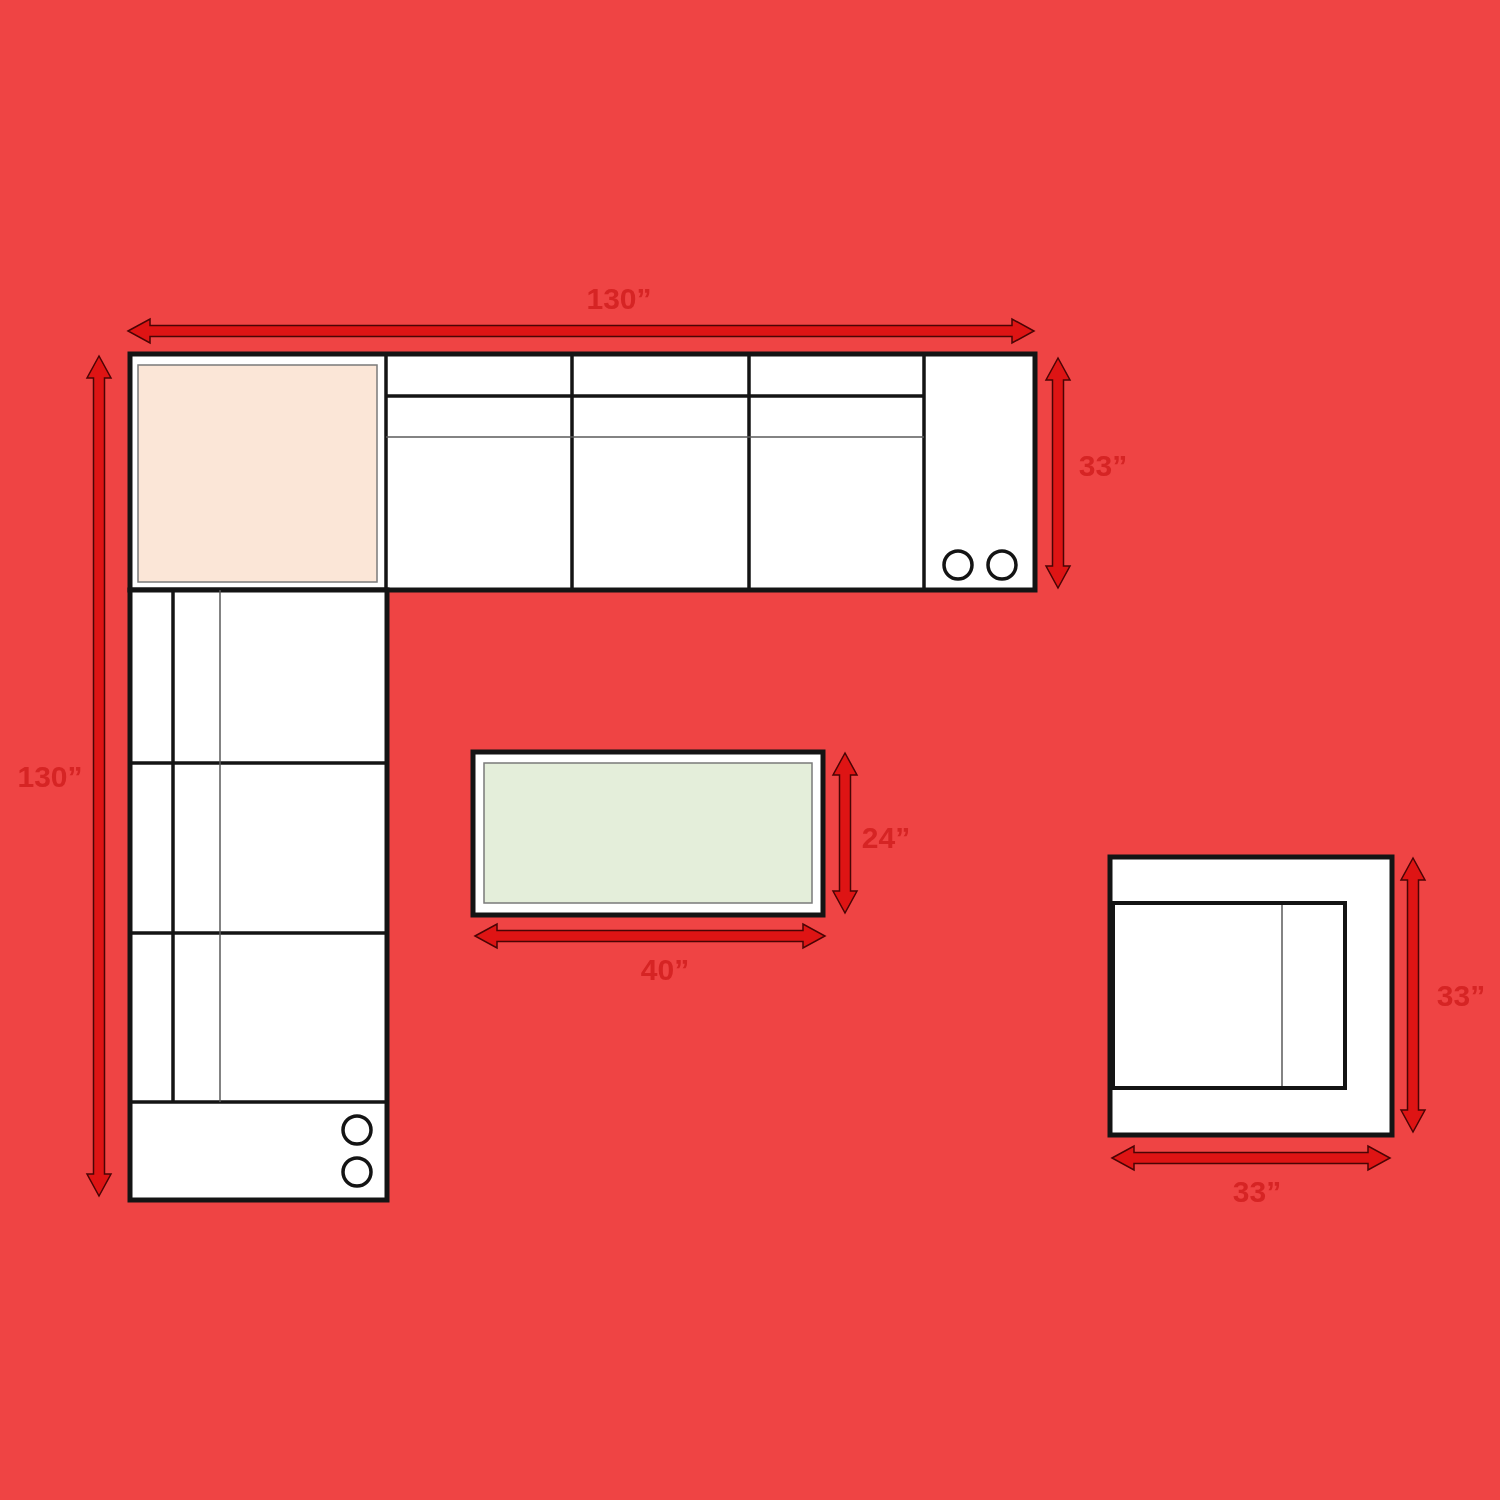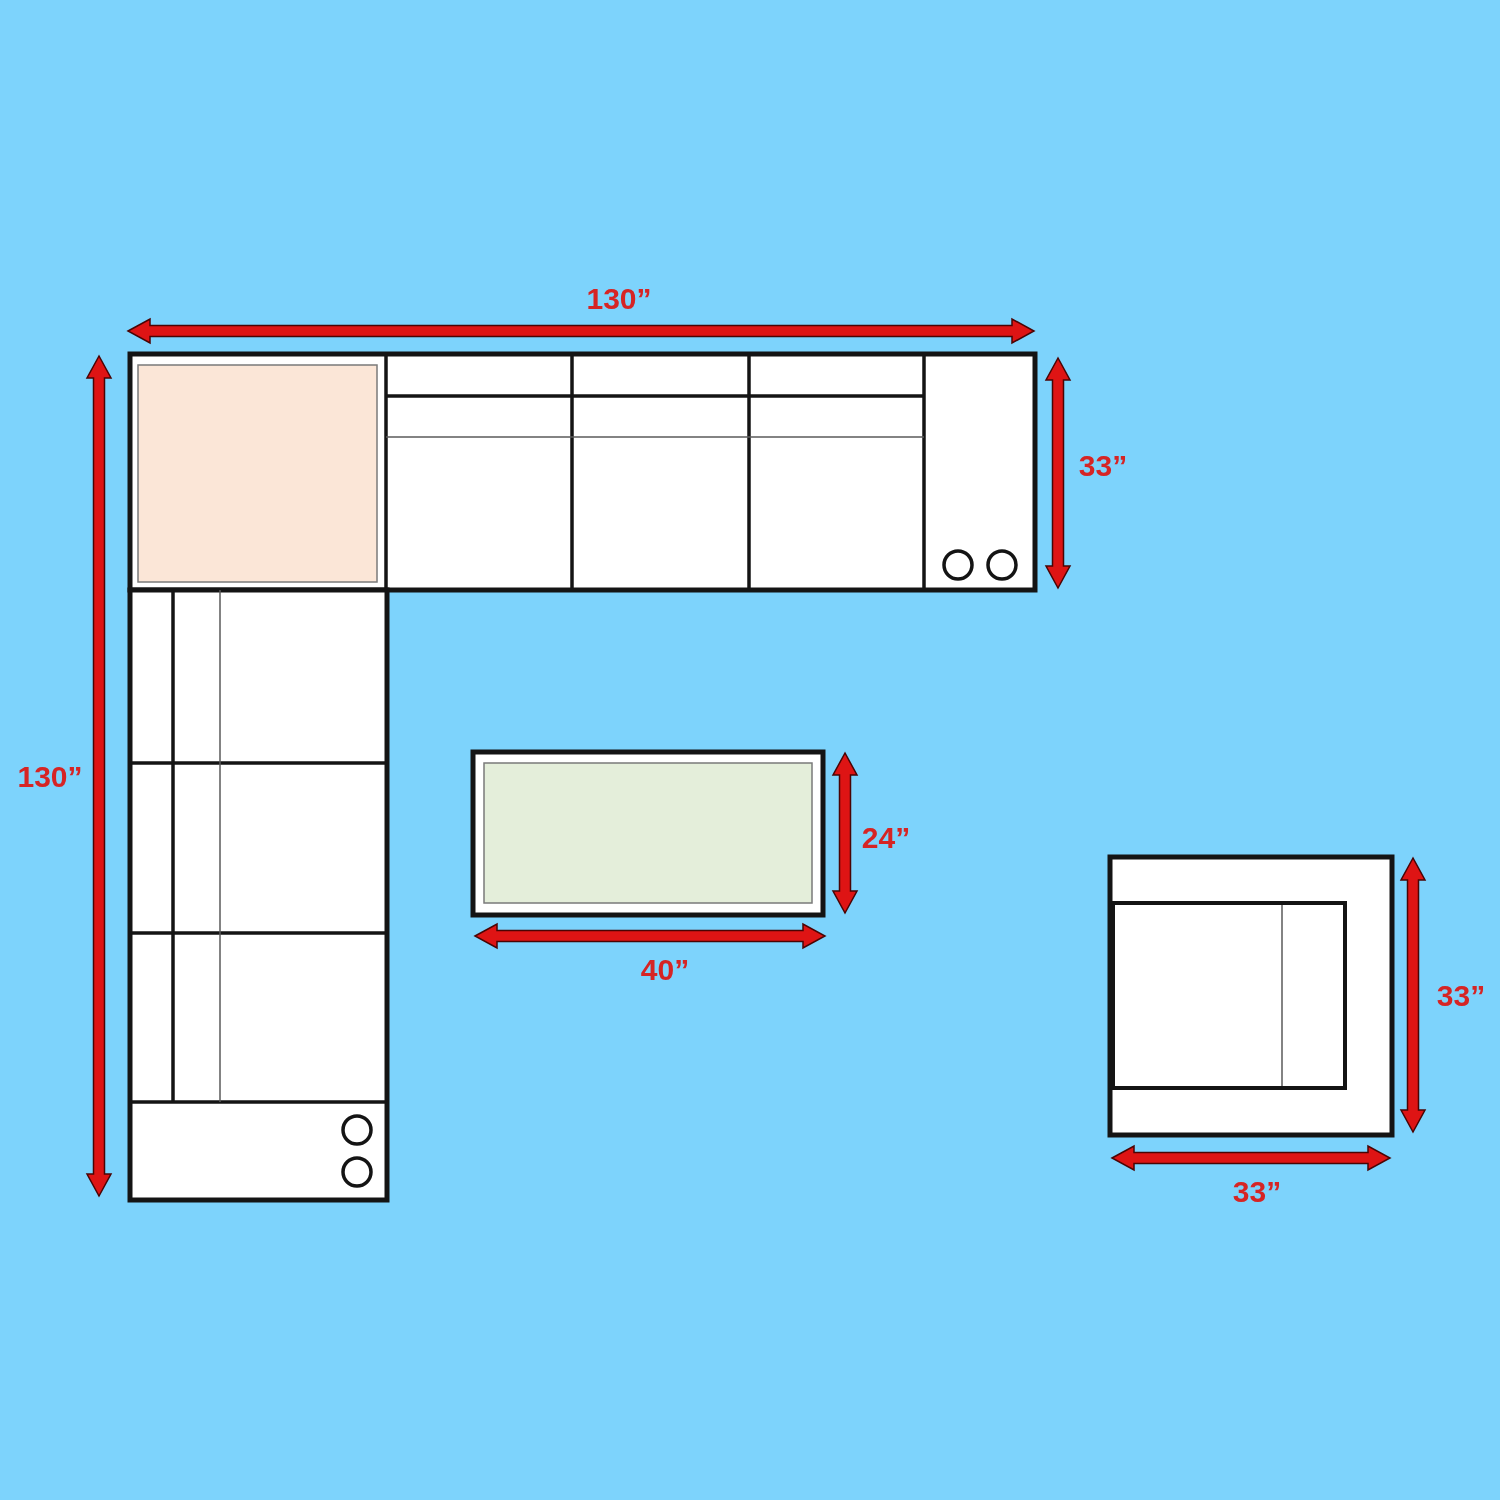--- a/index.html
+++ b/index.html
@@ -1,19 +1,19 @@
 <!DOCTYPE html>
 <html><head>
 <meta charset="utf-8">
 <style>
   html,body{margin:0;padding:0;background:#ffffff;}
   .canvas{
     position:relative;
     width:1500px;height:1500px;
-    background:#7dd3fc;
+    background:#ef4444;
     font-family:"Liberation Sans",sans-serif;
   }
   svg{display:block;}
   .outline{fill:#ffffff;stroke:#141414;stroke-width:5;}
   .outline-mid{fill:#ffffff;stroke:#141414;stroke-width:4;}
   .thick{stroke:#141414;stroke-width:3.5;fill:none;}
   .thin{stroke:#5a5a5a;stroke-width:1.5;fill:none;}
   .inner-border{stroke:#7a7a7a;stroke-width:1.5;}
   .leg{fill:#ffffff;stroke:#141414;stroke-width:3.5;}
   .arrow{fill:#de1414;stroke:#4a0404;stroke-width:1.5;stroke-linejoin:miter;}

